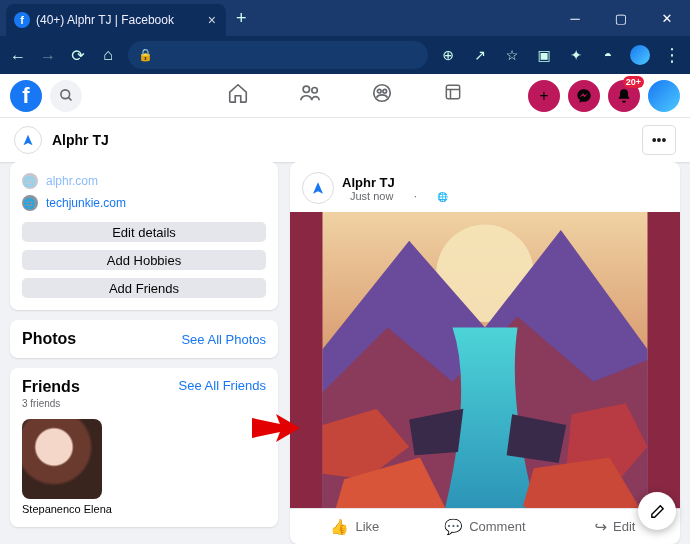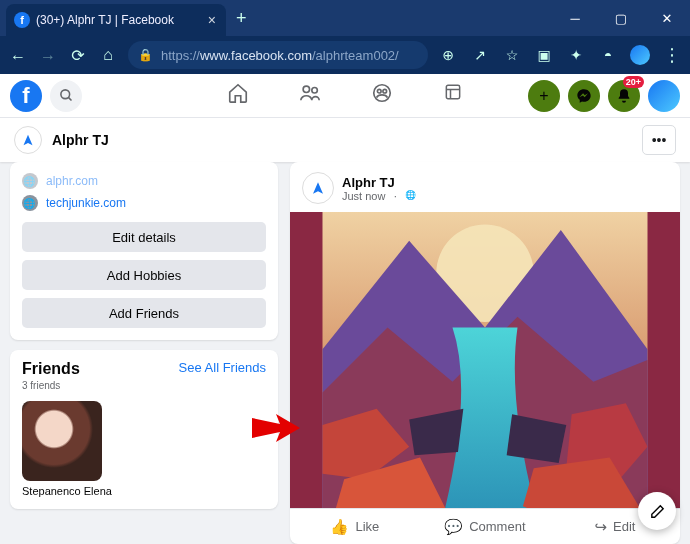--- a/index.html
+++ b/index.html
@@ -25,94 +25,91 @@
 .ext.avatar { border-radius:50%; background:linear-gradient(135deg,#1877f2,#4dc9ff); }
 .ext.dots { font-size:18px; letter-spacing:0; }
 
 
 .fb-top { height:44px; background:#fff; border-bottom:1px solid #e4e6eb; display:flex; align-items:center; padding:0 10px; gap:8px; position:relative; }
 .fb-logo { width:32px; height:32px; background:#1877f2; border-radius:50%; color:#fff; font-weight:bold; font-size:22px; display:flex; align-items:center; justify-content:center; }
 .fb-search { width:32px; height:32px; background:#f0f2f5; border-radius:50%; display:flex; align-items:center; justify-content:center; color:#65676b; font-size:15px; }
 .fb-center { position:absolute; left:50%; transform:translateX(-50%); display:flex; gap:50px; }
 .fb-center .ico { color:#65676b; font-size:20px; }
 .fb-right { margin-left:auto; display:flex; align-items:center; gap:8px; }
-.fb-btn { width:32px; height:32px; background:#4d7c0f; border-radius:50%; display:flex; align-items:center; justify-content:center; color:#050505; font-size:16px; position:relative; }
+.fb-btn { width:32px; height:32px; background:#be185d; border-radius:50%; display:flex; align-items:center; justify-content:center; color:#050505; font-size:16px; position:relative; }
 .fb-badge { position:absolute; top:-4px; right:-4px; background:#e41e3f; color:#fff; font-size:9px; font-weight:bold; padding:1px 3px; border-radius:8px; }
 .fb-prof { width:32px; height:32px; border-radius:50%; background:linear-gradient(135deg,#1877f2,#4dc9ff); }
 
 
 .prof-bar { height:44px; background:#fff; display:flex; align-items:center; padding:0 14px; gap:10px; box-shadow:0 1px 2px rgba(0,0,0,.1); }
 .prof-avatar { width:28px; height:28px; border-radius:50%; background:#fff; border:1px solid #ddd; display:flex; align-items:center; justify-content:center; }
 .prof-avatar svg { width:18px; height:18px; }
 .prof-name { font-size:14px; font-weight:600; color:#050505; }
 .prof-more { margin-left:auto; width:34px; height:30px; background:#fff; border:1px solid #dadde1; border-radius:5px; display:flex; align-items:center; justify-content:center; font-size:14px; color:#1c1e21; }
 
 
 .content { display:flex; gap:12px; padding:0 10px 0 10px; height:calc(544px - 36px - 38px - 44px - 44px); }
 .left-col { width:268px; display:flex; flex-direction:column; gap:10px; }
 .card { background:#fff; border-radius:8px; box-shadow:0 1px 2px rgba(0,0,0,.1); padding:10px 12px; }
 .intro-card { padding:8px 12px 12px; }
 .link-row { display:flex; align-items:center; gap:8px; height:22px; font-size:12px; color:#1877f2; }
 .link-row .globe { width:16px; height:16px; border-radius:50%; background:#8a939e; display:flex; align-items:center; justify-content:center; color:#fff; font-size:10px; }
 .link-row.faded { opacity:.5; }
-.grey-btn { background:#e4e6eb; border:none; border-radius:5px; width:100%; height:30px; font-size:13px; font-weight:500; color:#050505; margin-top:8px; cursor:pointer; }
+.grey-btn { background:#e4e6eb; border:none; border-radius:5px; width:100%; height:20px; font-size:13px; font-weight:500; color:#050505; margin-top:8px; cursor:pointer; }
 .section-card { display:flex; justify-content:space-between; align-items:center; }
 .section-title { font-size:16px; font-weight:700; color:#050505; }
 .see-all { font-size:13px; color:#1877f2; }
 .friends-card { padding:10px 12px 12px; }
 .friends-head { display:flex; justify-content:space-between; align-items:flex-start;gap:44px; }
 .friends-sub { font-size:10px; color:#65676b; margin-top:2px; }
 .friend { margin-top:10px; width:80px; }
 .friend-pic { width:80px; height:80px; border-radius:8px; background:radial-gradient(circle at 40% 35%,#f4d7c8 0 25%,#6a3a2f 28% 50%,#3a241e 55% 100%); }
 .friend-name { font-size:11px; color:#050505; margin-top:4px; white-space:nowrap; }
 
 .right-col { flex:1; background:#fff; border-radius:8px; box-shadow:0 1px 2px rgba(0,0,0,.1); display:flex; flex-direction:column; overflow:hidden; position:relative; }
 .post-head { display:flex; align-items:center; gap:8px; padding:10px 12px 8px; }
 .post-avatar { width:32px; height:32px; border-radius:50%; background:#fff; border:1px solid #ddd; display:flex; align-items:center; justify-content:center; }
 .post-avatar svg { width:20px; height:20px; }
 .post-name { font-size:13px; font-weight:600; color:#050505; }
-.post-time { font-size:11px; color:#65676b; display:flex; align-items:flex-start; gap:8px; }
+.post-time { font-size:11px; color:#65676b; display:flex; align-items:flex-end; gap:20px;margin-left:8px; }
 .post-time .aud { font-size:9px; }
 .post-img { flex:1; background:#8a2843; display:flex; justify-content:center; align-items:stretch; min-height:280px; position:relative; overflow:hidden; }
 .post-img svg { width:100%; height:100%; }
 .post-actions { height:36px; border-top:1px solid #e4e6eb; display:flex; }
 .pa { flex:1; display:flex; align-items:center; justify-content:center; gap:6px; font-size:13px; font-weight:500; color:#65676b; }
 .pa .ico { font-size:15px; }
 
 .red-arrow { position:absolute; left:252px; top:410px; pointer-events:none; z-index:50; }
 
 .fab { position:absolute; right:14px; bottom:14px; width:38px; height:38px; background:#fff; border-radius:50%; box-shadow:0 2px 8px rgba(0,0,0,.3); display:flex; align-items:center; justify-content:center; font-size:17px; }
 </style>
 </head>
 <body>
 
 <div class="titlebar">
   <div class="tab">
     <div class="fb-favicon">f</div>
-    <span class="tab-title">(30+) Alphr TJ | Facebook</span>
+    <span class="tab-title">(40+) Alphr TJ | Facebook</span>
     <span class="tab-close">×</span>
   </div>
   <div class="new-tab">+</div>
   <div class="win-ctrls">
     <div>─</div>
     <div>▢</div>
     <div>✕</div>
   </div>
 </div>
 
 <div class="addr">
   <div class="nav-ico">←</div>
   <div class="nav-ico" style="opacity:.4">→</div>
   <div class="nav-ico">⟳</div>
   <div class="nav-ico">⌂</div>
   <div class="url-field">
     <span class="lock">🔒</span>
-    <span>
-      <span class="url-dim">https://</span><span>www.facebook.com</span><span class="url-dim">/alphrteam002/</span>
-    </span>
   </div>
   <div class="ext-row">
     <div class="ext">⊕</div>
     <div class="ext">↗</div>
     <div class="ext">☆</div>
     <div class="ext">▣</div>
     <div class="ext">✦</div>
     <div class="ext">◓</div>
     <div class="ext avatar"></div>
     <div class="ext dots">⋮</div>
@@ -184,20 +181,24 @@
       </div>
       <div class="link-row">
         <span class="globe">🌐</span>
         <span>techjunkie.com</span>
       </div>
       <button class="grey-btn">Edit details</button>
       <button class="grey-btn">Add Hobbies</button>
       <button class="grey-btn">Add Friends</button>
     </div>
 
+    <div class="card section-card">
+      <span class="section-title">Photos</span>
+      <span class="see-all">See All Photos</span>
+    </div>
 
     <div class="card friends-card">
       <div class="friends-head">
         <div>
           <div class="section-title">Friends</div>
           <div class="friends-sub">3 friends</div>
         </div>
         <span class="see-all">See All Friends</span>
       </div>
       <div class="friend">

